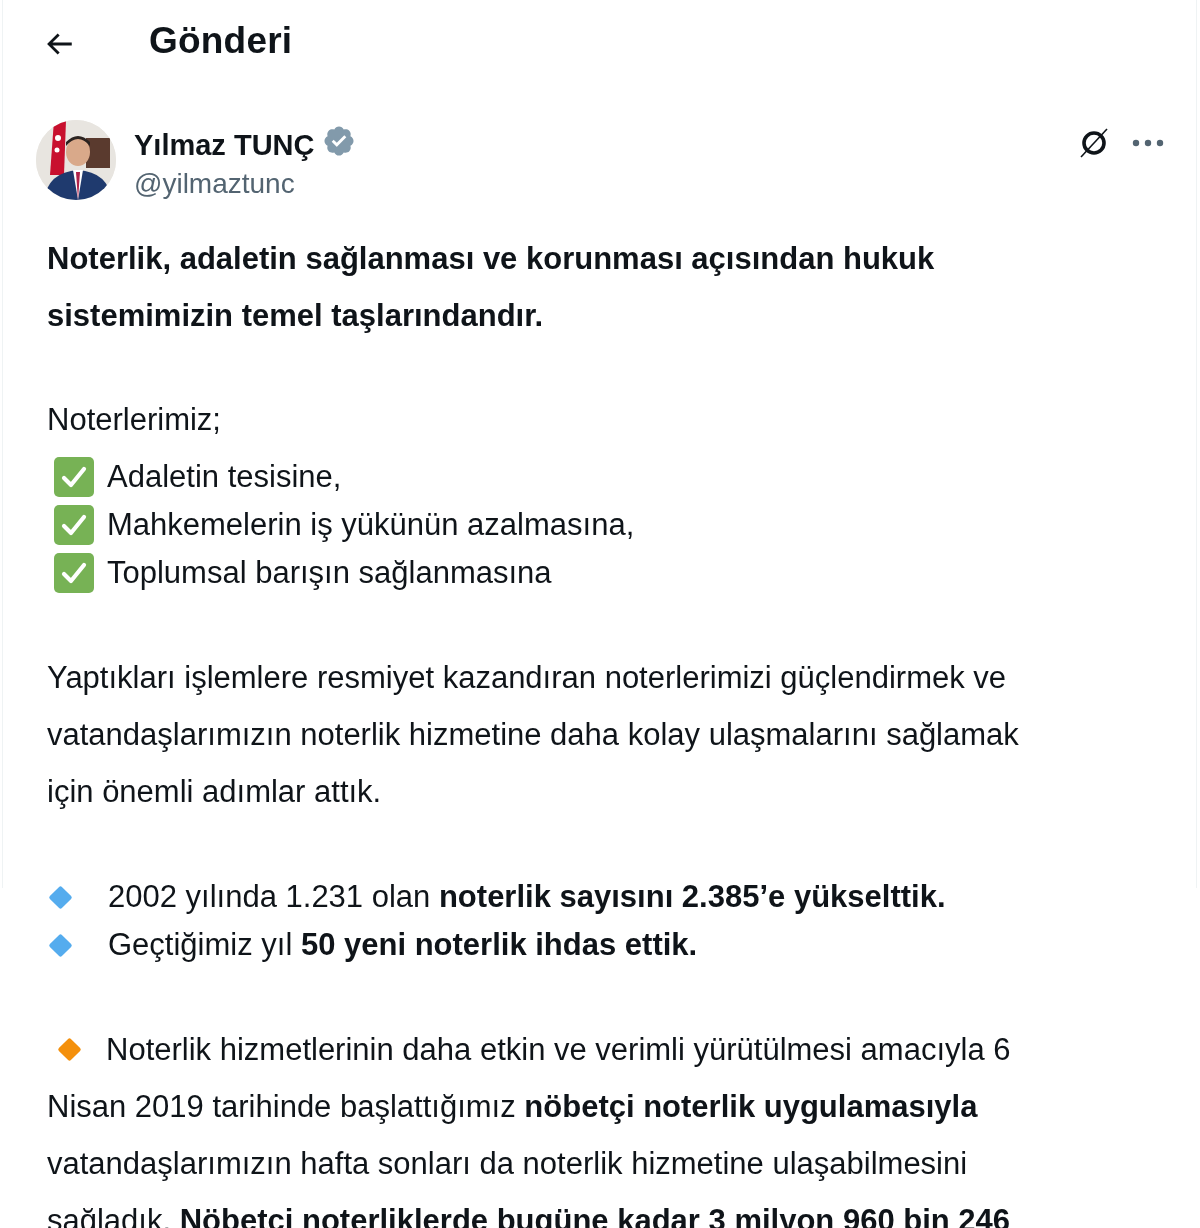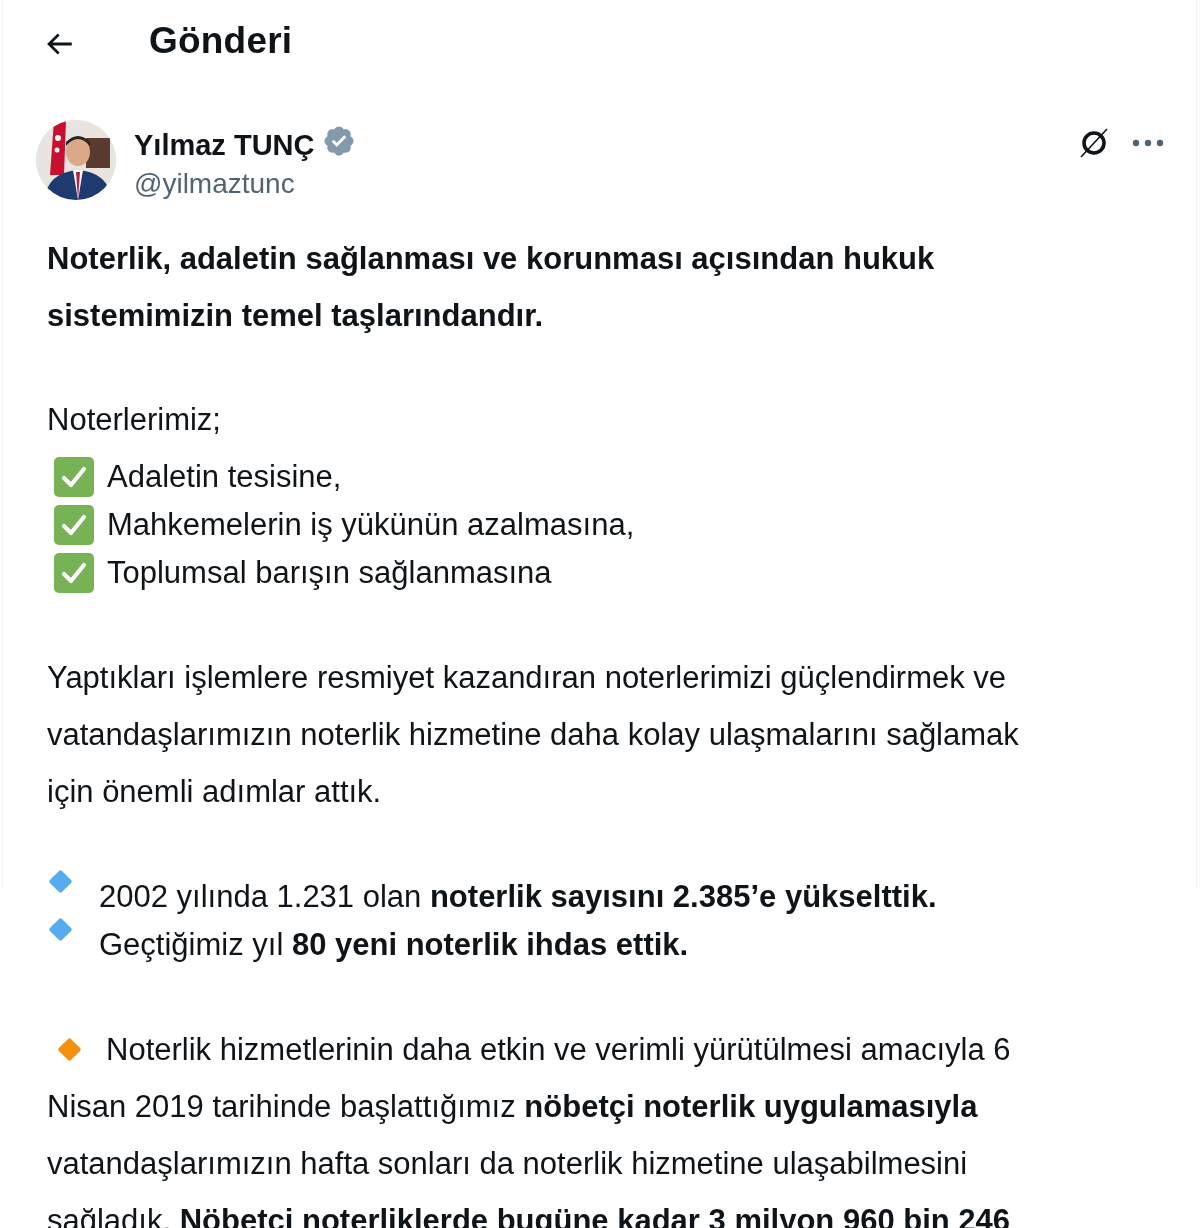--- a/index.html
+++ b/index.html
@@ -154,22 +154,23 @@
     background: #77b255;
     display: inline-flex;
     align-items: center;
     justify-content: center;
     margin-right: 13px;
     flex-shrink: 0;
   }
   .check-emoji svg { width: 30px; height: 30px; }
   .diamond-line {
     display: flex;
-    align-items: flex-start;
+    align-items: center;
     min-height: 48px;
+    gap: 9px;
   }
   .diamond {
     width: 17px;
     height: 17px;
     transform: rotate(45deg);
     margin: 0 30px 0 14px;
     border-radius: 2px;
     flex-shrink: 0;
   }
   .diamond.blue { background: #55acee; }
@@ -283,21 +284,21 @@
     <p>için önemli adımlar attık.</p>
 
     <div class="gap"></div>
 
     <div class="diamond-line">
       <span class="diamond blue"></span>
       <span><span>2002 yılında 1.231 olan </span><b>noterlik sayısını 2.385’e yükselttik.</b></span>
     </div>
     <div class="diamond-line">
       <span class="diamond blue"></span>
-      <span><span>Geçtiğimiz yıl </span><b>80 yeni noterlik ihdas ettik.</b></span>
+      <span><span>Geçtiğimiz yıl </span><b>50 yeni noterlik ihdas ettik.</b></span>
     </div>
 
     <div class="gap"></div>
 
     <div>
       <p><span class="inline-diamond"></span><span>Noterlik hizmetlerinin daha etkin ve verimli yürütülmesi amacıyla 6</span></p>
       <p><span>Nisan 2019 tarihinde başlattığımız </span><b>nöbetçi noterlik uygulamasıyla</b></p>
       <p>vatandaşlarımızın hafta sonları da noterlik hizmetine ulaşabilmesini</p>
       <p><span>sağladık. </span><b>Nöbetçi noterliklerde bugüne kadar 3 milyon 960 bin 246</b></p>
       <p><b>işlem gerçekleştirdik.</b></p>

